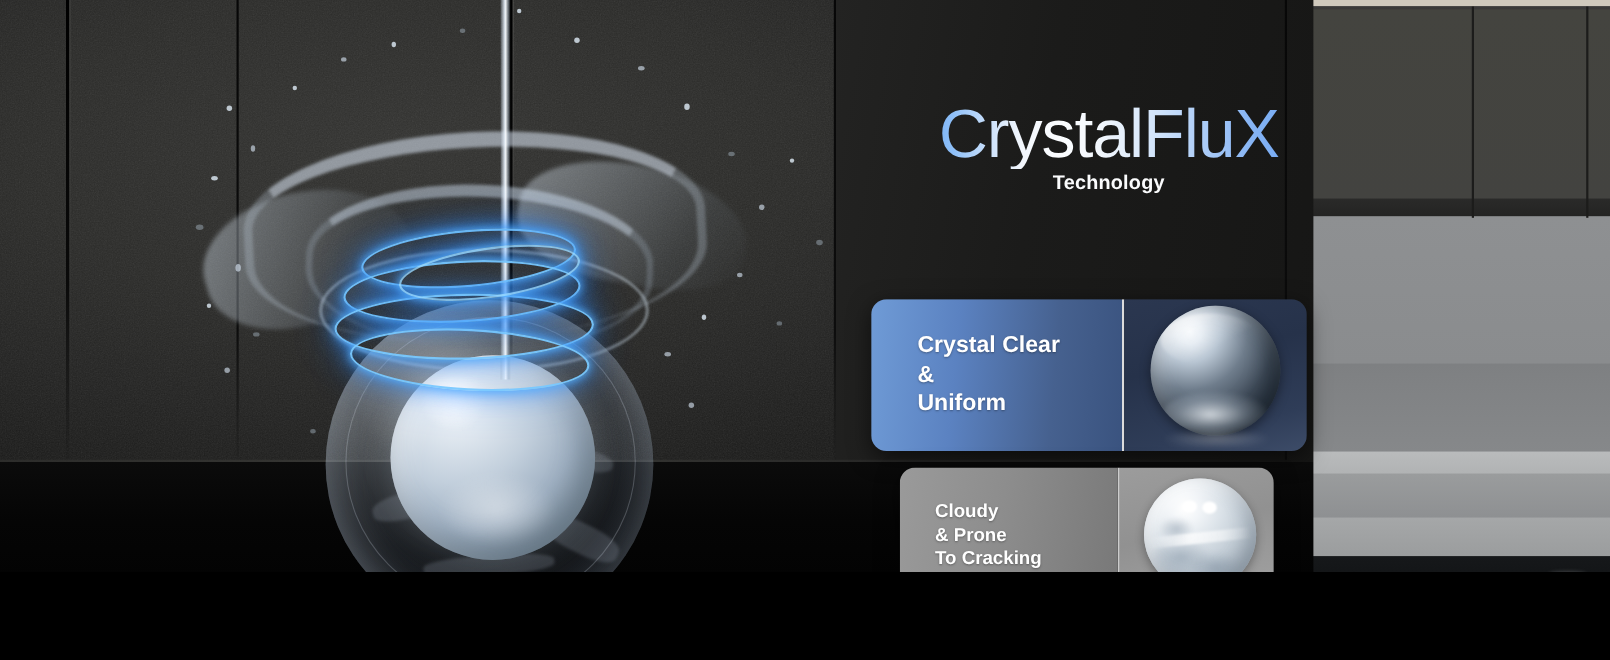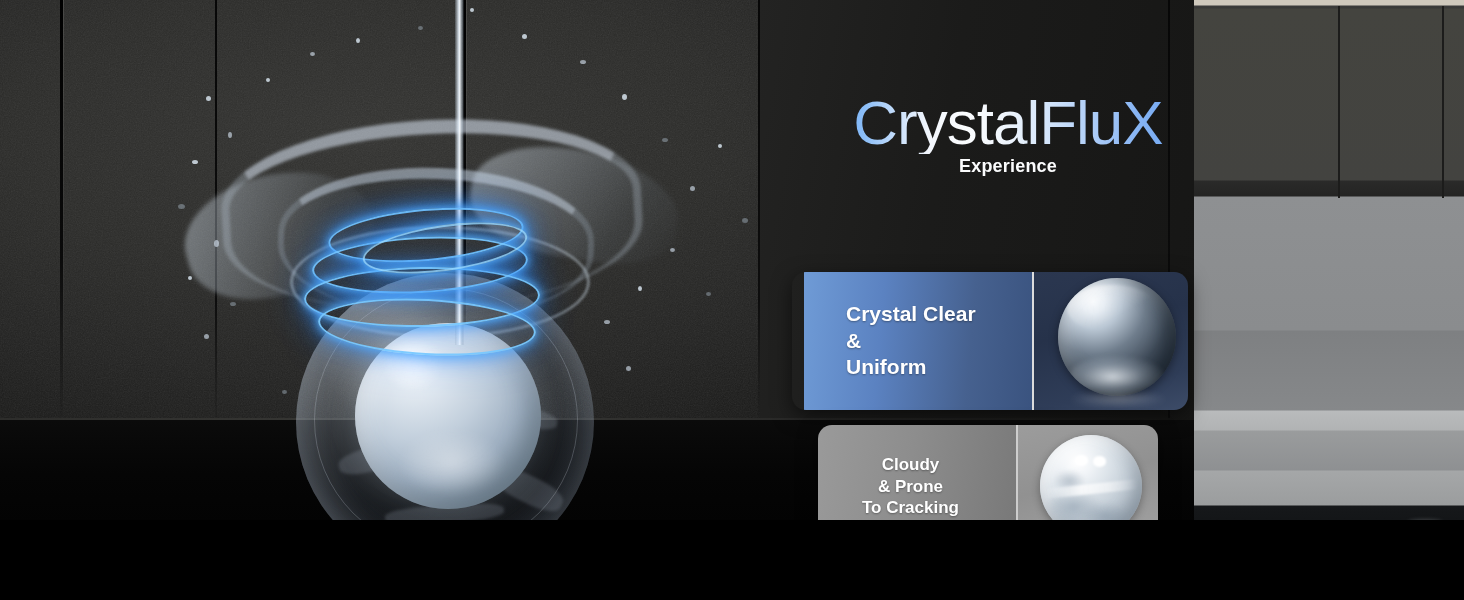--- a/index.html
+++ b/index.html
@@ -197,37 +197,36 @@
     position:absolute; border-radius:14px; overflow:hidden; display:flex;
     box-shadow:0 6px 20px rgba(0,0,0,.55);
   }
   .card-good{ left:792px; top:272px; width:396px; height:138px; }
   .card-bad { left:818px; top:425px; width:340px; height:123px; }
 
   .card-text{ position:relative; display:flex; align-items:center; }
   .card-good .card-text{
     width:228px;
     background:linear-gradient(95deg,#6f9bd6 0%, #5b82c1 34%, #46618f 72%, #3a537f 100%);
-    margin-left:12px;
   }
   .card-bad .card-text{
     width:198px;
     background:linear-gradient(100deg,#9a9a9a 0%, #8d8d8d 45%, #787878 100%);
   }
   .card-divider{ width:2px; background:rgba(255,255,255,.75); }
   .card-good .card-divider{ background:rgba(255,255,255,.85); }
   .card-bad .card-divider{ background:rgba(255,255,255,.8); }
 
   .card-label{
     color:#fff; font-weight:700; line-height:1.28;
     text-shadow:0 1px 2px rgba(0,0,0,.35);
     white-space:pre-line;
   }
   .card-good .card-label{ font-size:21px; padding-left:42px; }
-  .card-bad  .card-label{ font-size:17px; padding-left:44px;text-align:center; }
+  .card-bad  .card-label{ font-size:17px; padding-left:32px; }
 
   .card-img{ position:relative; flex:1; overflow:hidden; }
   .card-good .card-img{
     background:linear-gradient(165deg,#2b3750 0%, #26324a 40%, #2f3d58 78%, #3d4c68 100%);
   }
   .card-bad .card-img{
     background:linear-gradient(165deg,#9c9c9c 0%, #919191 45%, #a3a3a3 100%);
   }
   .sphere{
     position:absolute; border-radius:50%;
@@ -375,21 +374,21 @@
     <div class="drop" style="left:468px; top:296px; width:4px;  height:5px;"></div>
     <div class="drop dim" style="left:536px; top:302px; width:5px;  height:4px;"></div>
     <div class="drop sm" style="left:434px; top:330px; width:6px;  height:4px;"></div>
     <div class="drop" style="left:300px; top:18px;  width:4px;  height:4px;"></div>
     <div class="drop dim" style="left:112px; top:400px; width:5px;  height:4px;"></div>
     <div class="drop sm" style="left:456px; top:376px; width:5px;  height:5px;"></div>
   </div>
 
   <div class="logo">
     <div class="logo-word">CrystalFluX</div>
-    <div class="logo-sub">Experience</div>
+    <div class="logo-sub">Technology</div>
   </div>
 
 
   <div class="card card-good">
     <div class="card-text">
       <div class="card-label">Crystal Clear
 &amp;
 Uniform</div>
     </div>
     <div class="card-divider"></div>

